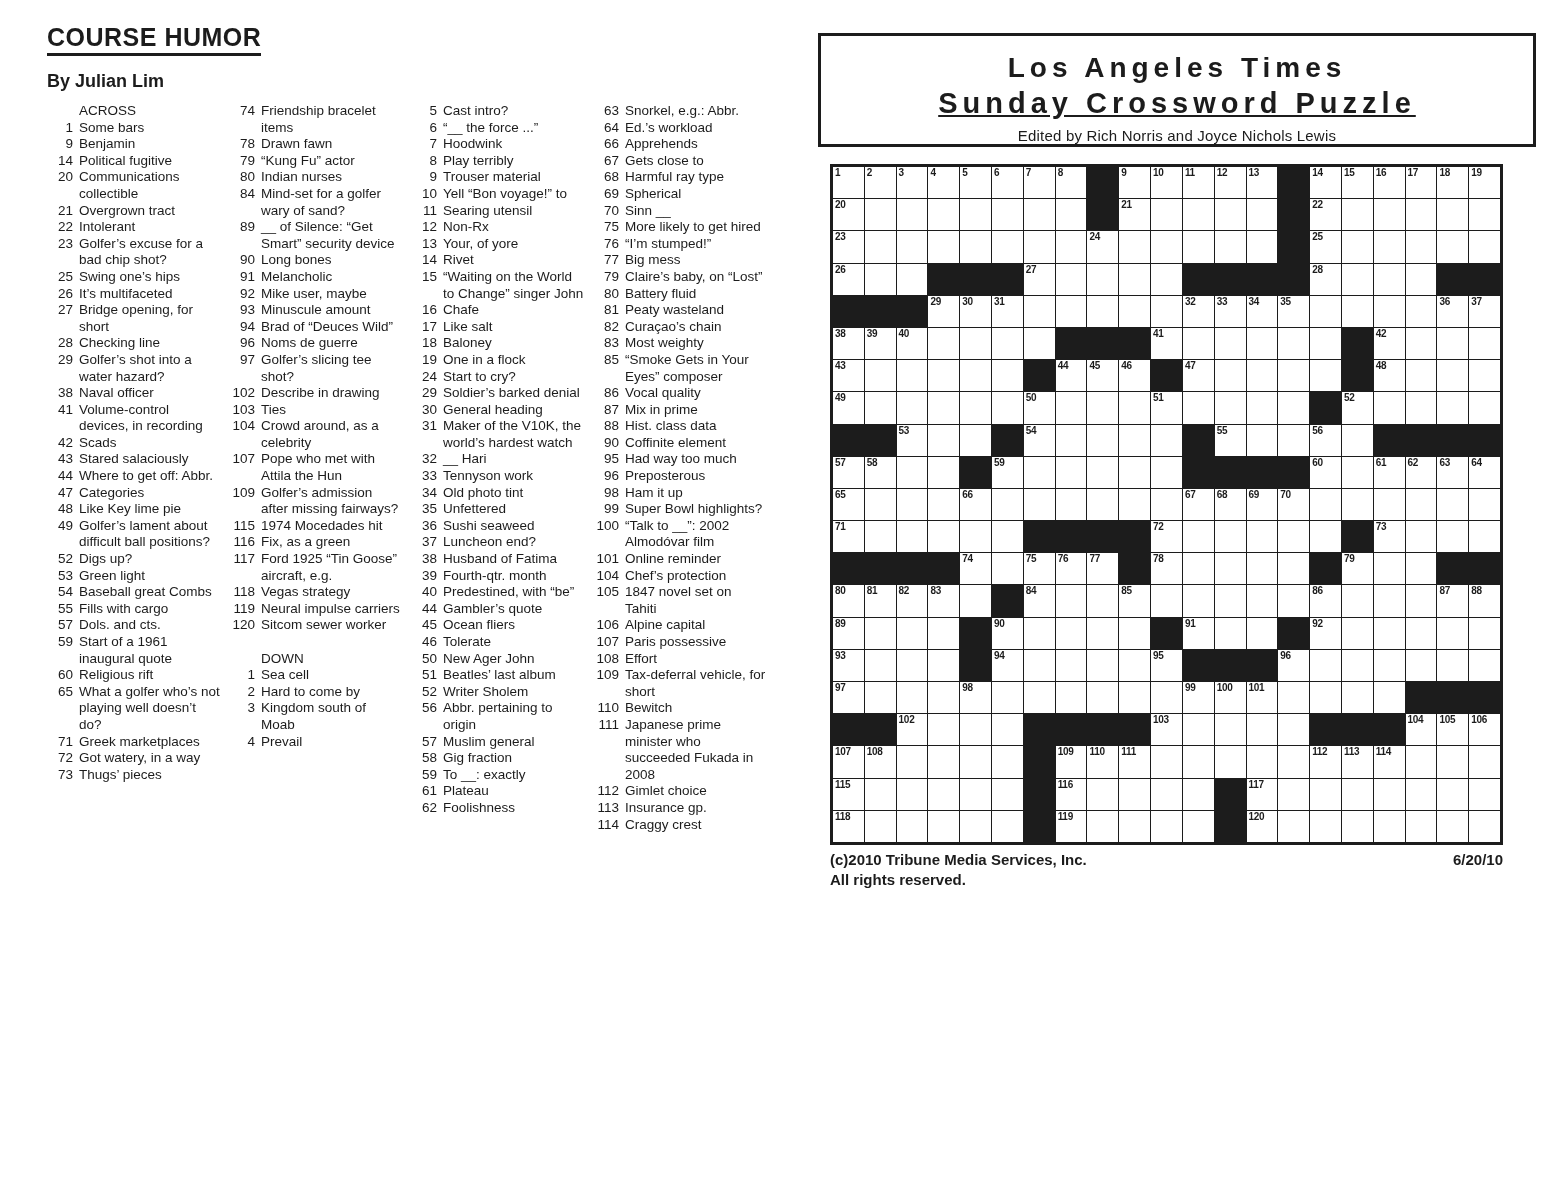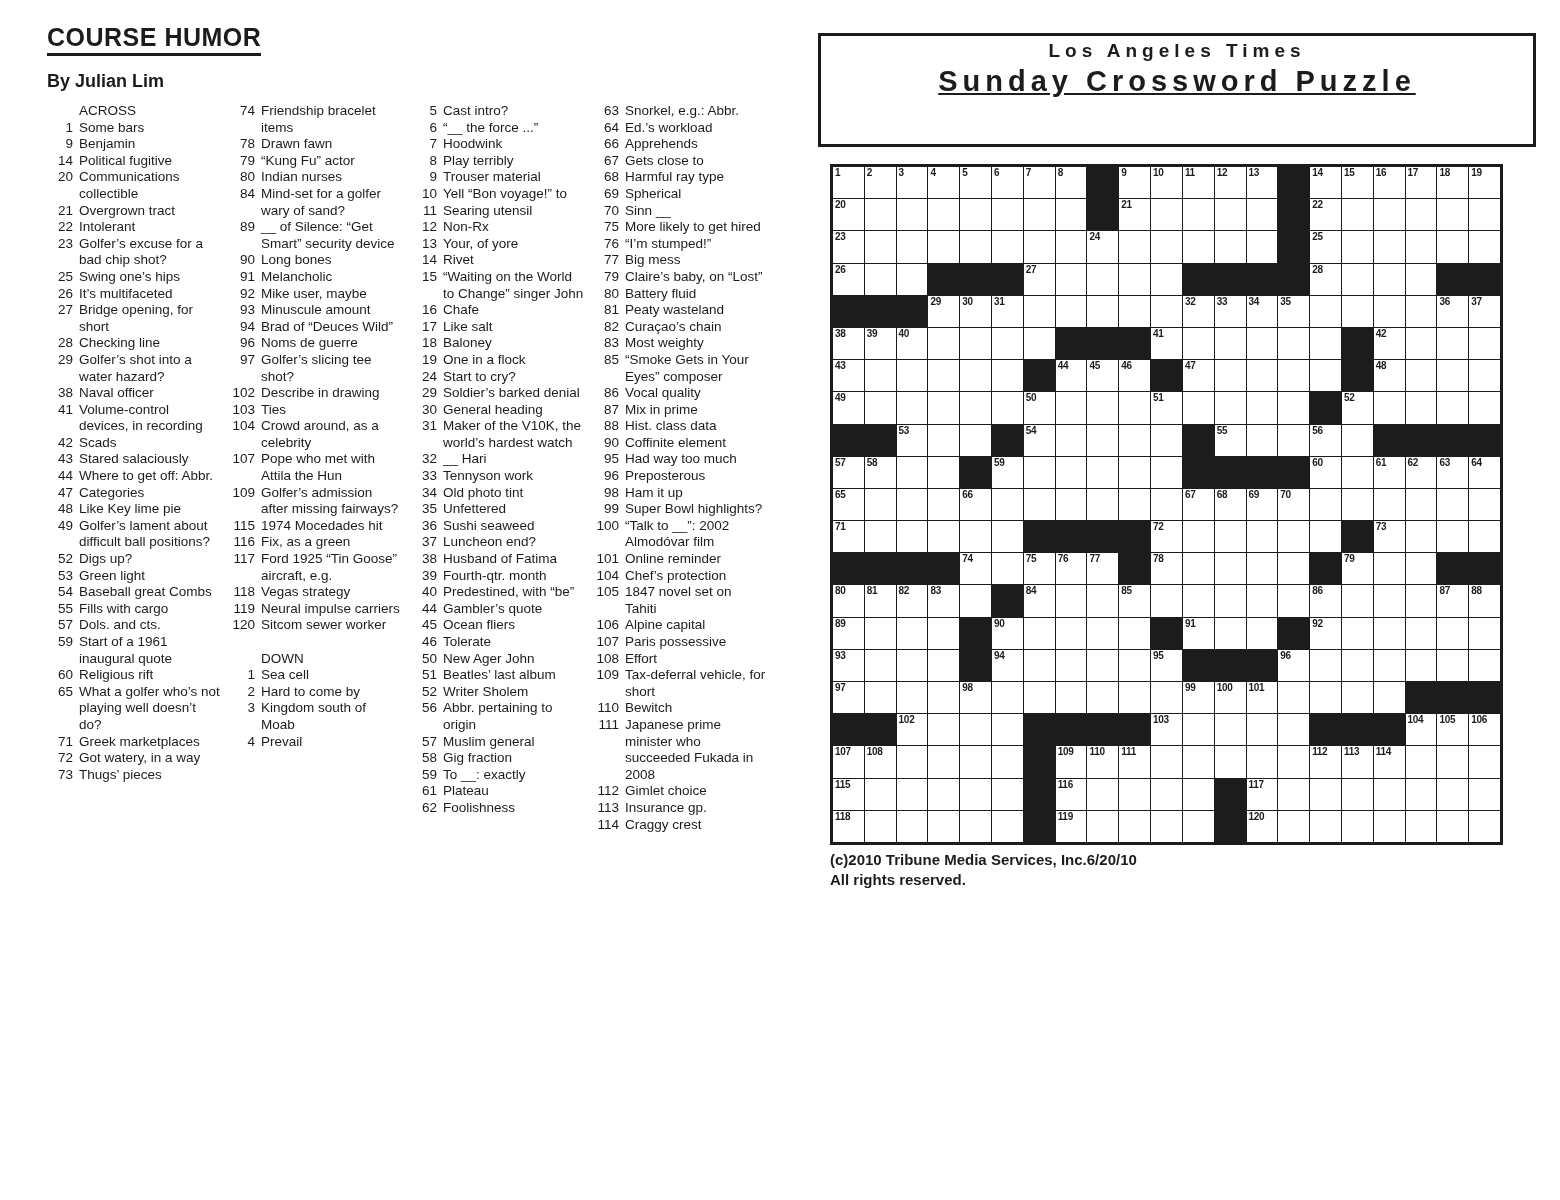--- a/index.html
+++ b/index.html
@@ -17,37 +17,37 @@
   .clue-col{width:182px;flex:none;}
   .clue-header{font-weight:normal;font-size:13.5px;line-height:16.6px;padding-left:39px;}
   .clue-header.gap{margin-top:16.6px;}
   .clue{display:flex;font-size:13.5px;line-height:16.6px;}
   .cn{width:33px;flex:none;text-align:right;padding-right:6px;white-space:nowrap;}
   .ct{width:141px;}
   .masthead{
     position:absolute;left:818px;top:33px;width:712px;height:108px;
     border:3px solid #1c1c1c;text-align:center;box-sizing:content-box;
   }
-  .m1{font-size:19px;font-weight:bold;letter-spacing:5px;margin-top:4px;}
+  .m1{font-size:28px;font-weight:bold;letter-spacing:5px;margin-top:16px;}
   .m2{font-size:29px;font-weight:bold;letter-spacing:5px;margin-top:3px;text-decoration:underline;}
   .m3{font-size:15px;margin-top:7px;letter-spacing:.2px;}
   .grid{
     position:absolute;left:830px;top:164px;width:667px;height:675px;
     display:grid;grid-template-columns:repeat(21,1fr);grid-template-rows:repeat(21,1fr);
     gap:1px;background:#1c1c1c;border:3px solid #1c1c1c;
   }
   .cell{background:#ffffff;position:relative;}
   .cell.black{background:#1c1c1c;}
   .cnum{
     position:absolute;top:0px;left:2px;font-size:10px;font-weight:bold;
     line-height:12px;letter-spacing:-0.3px;
   }
   .gfooter{
     position:absolute;left:830px;top:850px;width:673px;display:flex;
-    justify-content:flex-start;align-items:flex-start;
+    justify-content:space-between;align-items:flex-start;
     font-size:15px;font-weight:bold;line-height:20px;
   }
 </style>
 </head>
 <body>
 
 <div>
 
   <div class="page-title">COURSE HUMOR</div>
   <div class="byline">By Julian Lim</div>
@@ -605,20 +605,21 @@
         <div class="clue">
           <div class="cn">114</div>
           <div class="ct">Craggy crest</div>
         </div>
       </div>
     </div>
 
   <div class="masthead">
     <div class="m1">Los Angeles Times</div>
     <div class="m2">Sunday Crossword Puzzle</div>
+    <div class="m3">Edited by Rich Norris and Joyce Nichols Lewis</div>
   </div>
 
   <div class="grid" id="grid">
       <div class="cell">
         <span class="cnum">1</span>
       </div>
       <div class="cell">
         <span class="cnum">2</span>
       </div>
       <div class="cell">

